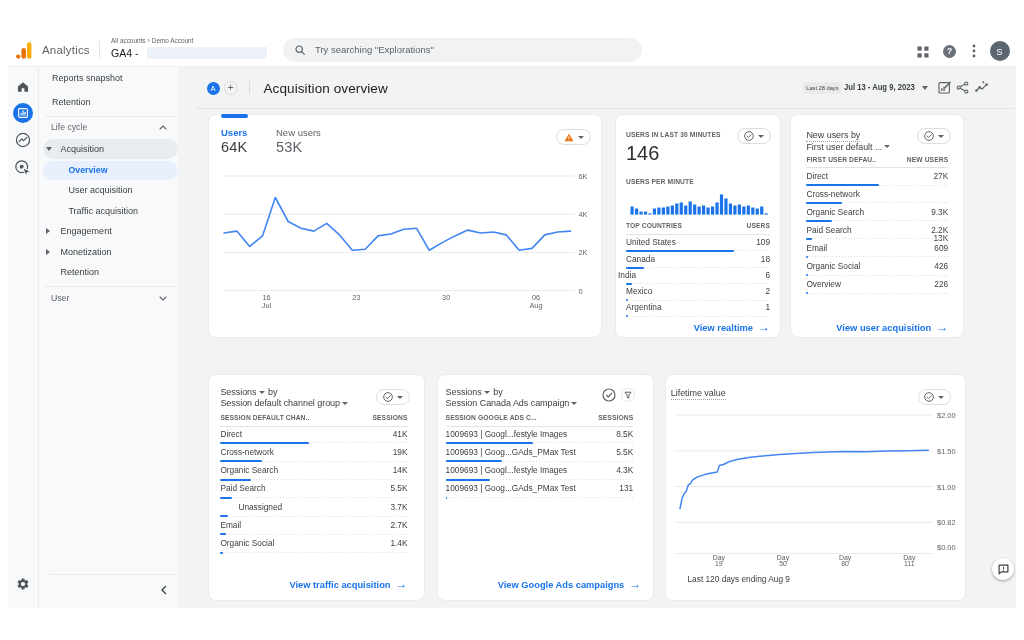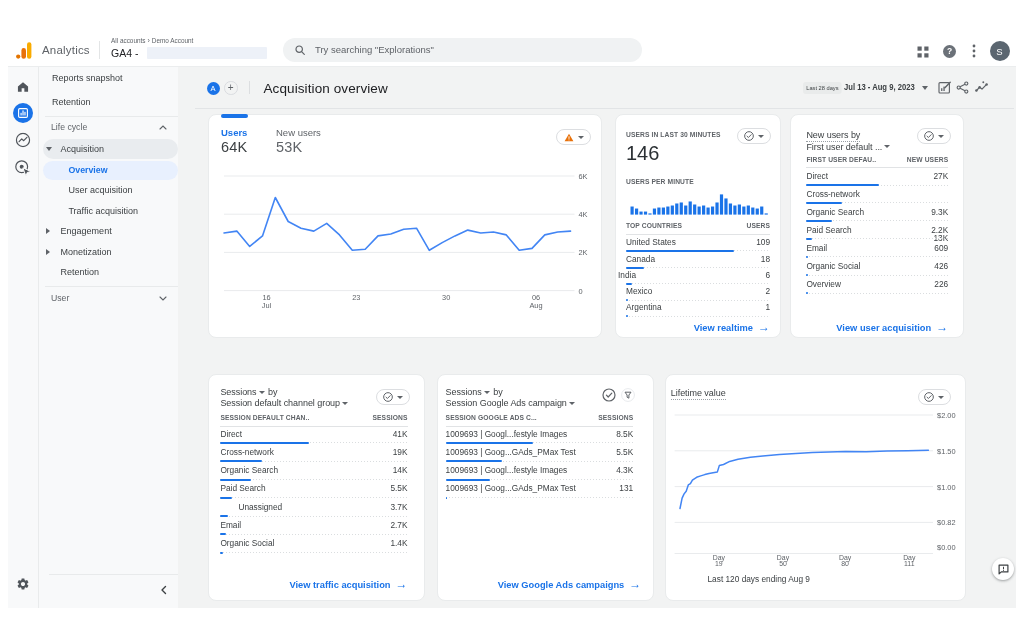--- a/index.html
+++ b/index.html
@@ -459,21 +459,21 @@
               <div class="rowbar" style="left: 11.9px; width: 3.03902px; top: 176.7px;"></div>
             </div>
           <div class="card-link" style="right:16.5px; top:203px;">
             <span>View traffic acquisition</span>
             <span class="arr">→</span>
           </div>
         </section>
 
         <section class="card" id="card-campaigns">
           <div class="abs card-title" style="left:7.8px; top:12px;"><span>Sessions</span><span class="t-caret"></span> <span>by</span></div>
-          <div class="abs card-title" style="left:7.8px; top:23.2px;"><span>Session Google Ads campaign</span><span class="t-caret"></span></div>
+          <div class="abs card-title" style="left:7.8px; top:23.2px;"><span>Session Canada Ads campaign</span><span class="t-caret"></span></div>
           <svg class="iconbtn" style="left:164.5px; top:12.6px;" viewBox="0 0 14 14">
             <circle cx="7" cy="7" r="6" fill="none" stroke="#5f6368" stroke-width="1.2"></circle>
             <path d="M4.4 7.2 L6.2 9 L9.8 5.2" fill="none" stroke="#5f6368" stroke-width="1.2" stroke-linecap="round" stroke-linejoin="round"></path>
           </svg>
           <svg class="iconbtn" style="left:183.3px; top:12.6px;" viewBox="0 0 14 14">
             <circle cx="7" cy="7" r="6.4" fill="none" stroke="#e8eaed" stroke-width="1"></circle>
             <path d="M4 4.2 H10 L7.9 7 V10.2 L6.1 9.2 V7 Z" fill="none" stroke="#5f6368" stroke-width="1" stroke-linejoin="round"></path>
           </svg>
           <div id="campaigns-table">
               <div class="abs sm-caps" style="left: 7.8px; top: 39.3px;">SESSION GOOGLE ADS C...</div>
@@ -525,21 +525,21 @@
               <div class="axis-label" style="left: 271.6px; top: 107.6px;">$1.00</div>
               <div class="axis-label" style="left: 271.6px; top: 143.4px;">$0.82</div>
               <div class="axis-label" style="left: 271.6px; top: 167.5px;">$0.00</div>
             </div>
           <div id="ltv-xticks">
               <div class="xtick2" style="left: 53.33px; top: 179.5px;">Day<br>19</div>
               <div class="xtick2" style="left: 117.5px; top: 179.5px;">Day<br>50</div>
               <div class="xtick2" style="left: 179.6px; top: 179.5px;">Day<br>80</div>
               <div class="xtick2" style="left: 243.77px; top: 179.5px;">Day<br>111</div>
             </div>
-          <div class="abs" style="left:23px; top:199px; font-size:8.3px; color:#3c4043;padding-left:19px;">Last 120 days ending Aug 9</div>
+          <div class="abs" style="left:3px; top:199px; font-size:8.3px; color:#3c4043;padding-left:19px;">Last 120 days ending Aug 9</div>
         </section>
 
       </main>
     </div>
   </div>
 
   <div class="fab">
     <svg width="11" height="11" viewBox="0 0 12 12">
       <path d="M1.2 1.2 H10.8 V8.6 H3.6 L1.2 10.8 Z" fill="none" stroke="#3c4043" stroke-width="1.3" stroke-linejoin="round"></path>
       <rect x="5.45" y="3" width="1.1" height="2.6" fill="#3c4043"></rect>

